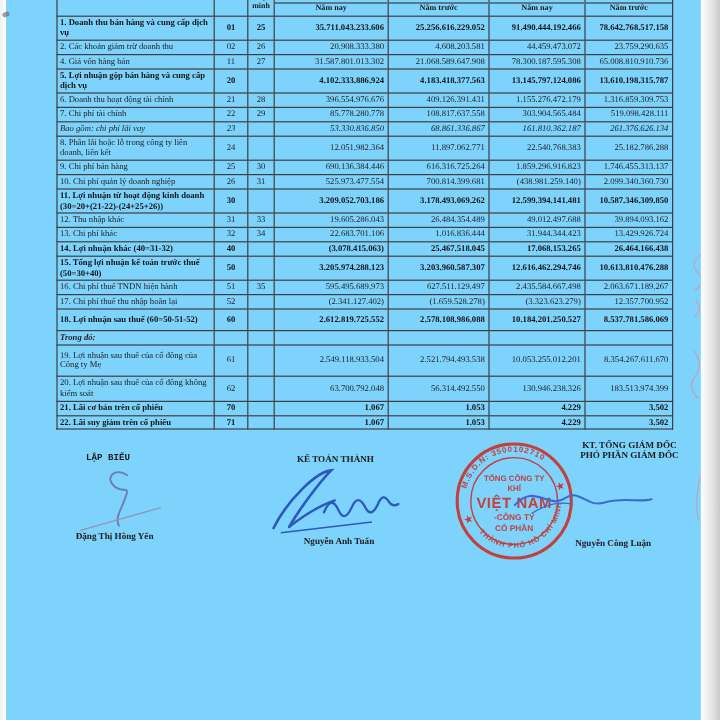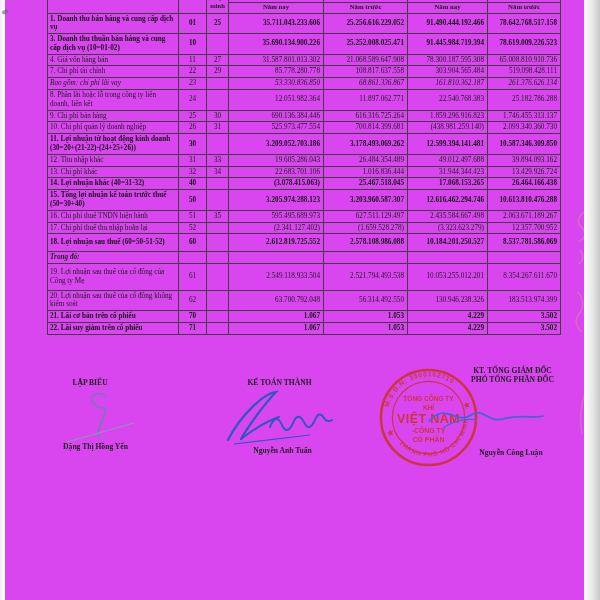--- a/index.html
+++ b/index.html
@@ -1,17 +1,17 @@
 <!DOCTYPE html>
 <html><head>
 <meta charset="utf-8">
 <style>
   * { margin:0; padding:0; box-sizing:border-box; }
   body { background:#fff; font-family:"Liberation Serif","DejaVu Serif",serif; }
-  .page { position:relative; width:600px; height:600px; background:#d946ef; overflow:hidden; }
+  .page { position:relative; width:600px; height:600px; background:#7dd3fc; overflow:hidden; }
 
   
   .edge-right { position:absolute; top:0; right:0; width:16px; height:100%;
     background:linear-gradient(to right,#ffffff 0%,#e6e6e6 55%,#c9c9c9 100%); }
   .edge-left { position:absolute; top:0; left:0; width:5px; height:100%;
     background:linear-gradient(to right,#efefef,#ffffff); }
   .speck { position:absolute; left:2px; top:10px; width:6px; height:4px;
     background:#6a6a6a; opacity:.65; border-radius:2px; transform:rotate(-20deg); }
 
   
@@ -88,38 +88,56 @@
         </tr>
       <tr class="bold">
             <td class="lbl">1. Doanh thu bán hàng và cung cấp dịch vụ</td>
             <td class="ctr">01</td>
             <td class="ctr">25</td>
             <td class="num">35.711.043.233.606</td>
             <td class="num">25.256.616.229.052</td>
             <td class="num">91.490.444.192.466</td>
             <td class="num">78.642.768.517.158</td>
           </tr>
-          <tr class="bold">
-            <td class="lbl">3. Doanh thu thuần bán hàng và cung cấp dịch vụ (10=01-02)</td>
-            <td class="ctr">10</td>
-            <td class="ctr"></td>
-            <td class="num">35.690.134.900.226</td>
-            <td class="num">25.252.008.025.471</td>
-            <td class="num">91.445.984.719.394</td>
-            <td class="num">78.619.009.226.523</td>
+          <tr class="normal">
+            <td class="lbl">2. Các khoản giảm trừ doanh thu</td>
+            <td class="ctr">02</td>
+            <td class="ctr">26</td>
+            <td class="num">20.908.333.380</td>
+            <td class="num">4.608.203.581</td>
+            <td class="num">44.459.473.072</td>
+            <td class="num">23.759.290.635</td>
           </tr>
           <tr class="normal">
             <td class="lbl">4. Giá vốn hàng bán</td>
             <td class="ctr">11</td>
             <td class="ctr">27</td>
             <td class="num">31.587.801.013.302</td>
             <td class="num">21.068.589.647.908</td>
             <td class="num">78.300.187.595.308</td>
             <td class="num">65.008.810.910.736</td>
           </tr>
+          <tr class="bold">
+            <td class="lbl">5. Lợi nhuận gộp bán hàng và cung cấp dịch vụ</td>
+            <td class="ctr">20</td>
+            <td class="ctr"></td>
+            <td class="num">4.102.333.886.924</td>
+            <td class="num">4.183.418.377.563</td>
+            <td class="num">13.145.797.124.086</td>
+            <td class="num">13.610.198.315.787</td>
+          </tr>
+          <tr class="normal">
+            <td class="lbl">6. Doanh thu hoạt động tài chính</td>
+            <td class="ctr">21</td>
+            <td class="ctr">28</td>
+            <td class="num">396.554.976.676</td>
+            <td class="num">409.126.391.431</td>
+            <td class="num">1.155.276.472.179</td>
+            <td class="num">1.316.859.309.753</td>
+          </tr>
           <tr class="normal">
             <td class="lbl">7. Chi phí tài chính</td>
             <td class="ctr">22</td>
             <td class="ctr">29</td>
             <td class="num">85.778.280.778</td>
             <td class="num">108.817.637.558</td>
             <td class="num">303.904.565.484</td>
             <td class="num">519.098.428.111</td>
           </tr>
           <tr class="italic">
@@ -272,25 +290,25 @@
             <td class="ctr"></td>
             <td class="num">1.067</td>
             <td class="num">1.053</td>
             <td class="num">4.229</td>
             <td class="num">3.502</td>
           </tr>
         </tbody>
     </table>
   </div>
 
-  <div class="sig-title" style="left:55px; top:378px; width:70px;">LẬP BIỂU</div>
+  <div class="sig-title" style="left:55px; top:378px; width:70px;font-family:Liberation Mono, monospace;">LẬP BIỂU</div>
   <div class="sig-title" style="left:232px; top:378px; width:95px;">KẾ TOÁN THÀNH</div>
-  <div class="sig-title" style="left:460px; top:366px; width:105px;">
+  <div class="sig-title" style="left:472px; top:366px; width:105px;">
     <div>KT. TỔNG GIÁM ĐỐC</div>
-    <div>PHÓ TỔNG PHẦN ĐỐC</div>
+    <div>PHÓ PHẦN GIÁM ĐỐC</div>
   </div>
 
   <svg class="sig-svg" style="left:62px; top:390px;" width="78" height="56" viewBox="0 0 78 56">
     <path d="M44,6 C34,-1 25,8 33,15 C41,22 47,13 42,26 C38,37 34,41 37,48" fill="none" stroke="#6b7fae" stroke-width="1.6" stroke-linecap="round"></path>
     <path d="M5,52 L72,33" fill="none" stroke="#8a97b5" stroke-width="1.1"></path>
   </svg>
   <svg class="sig-svg" style="left:222px; top:388px;" width="118" height="58" viewBox="0 0 118 58">
     <path d="M6,52 C18,28 42,5 54,4 C44,14 27,37 19,51" fill="none" stroke="#2b59c0" stroke-width="2.2" stroke-linecap="round"></path>
     <path d="M19,51 C32,41 45,33 57,29" fill="none" stroke="#2b59c0" stroke-width="2" stroke-linecap="round"></path>
     <path d="M48,39 q6,-15 12,-2 q5,11 11,-2 q5,-12 11,-1 q5,11 11,-2 q4,-10 9,-2 q3,5 8,2" fill="none" stroke="#2b59c0" stroke-width="1.9" stroke-linecap="round"></path>

